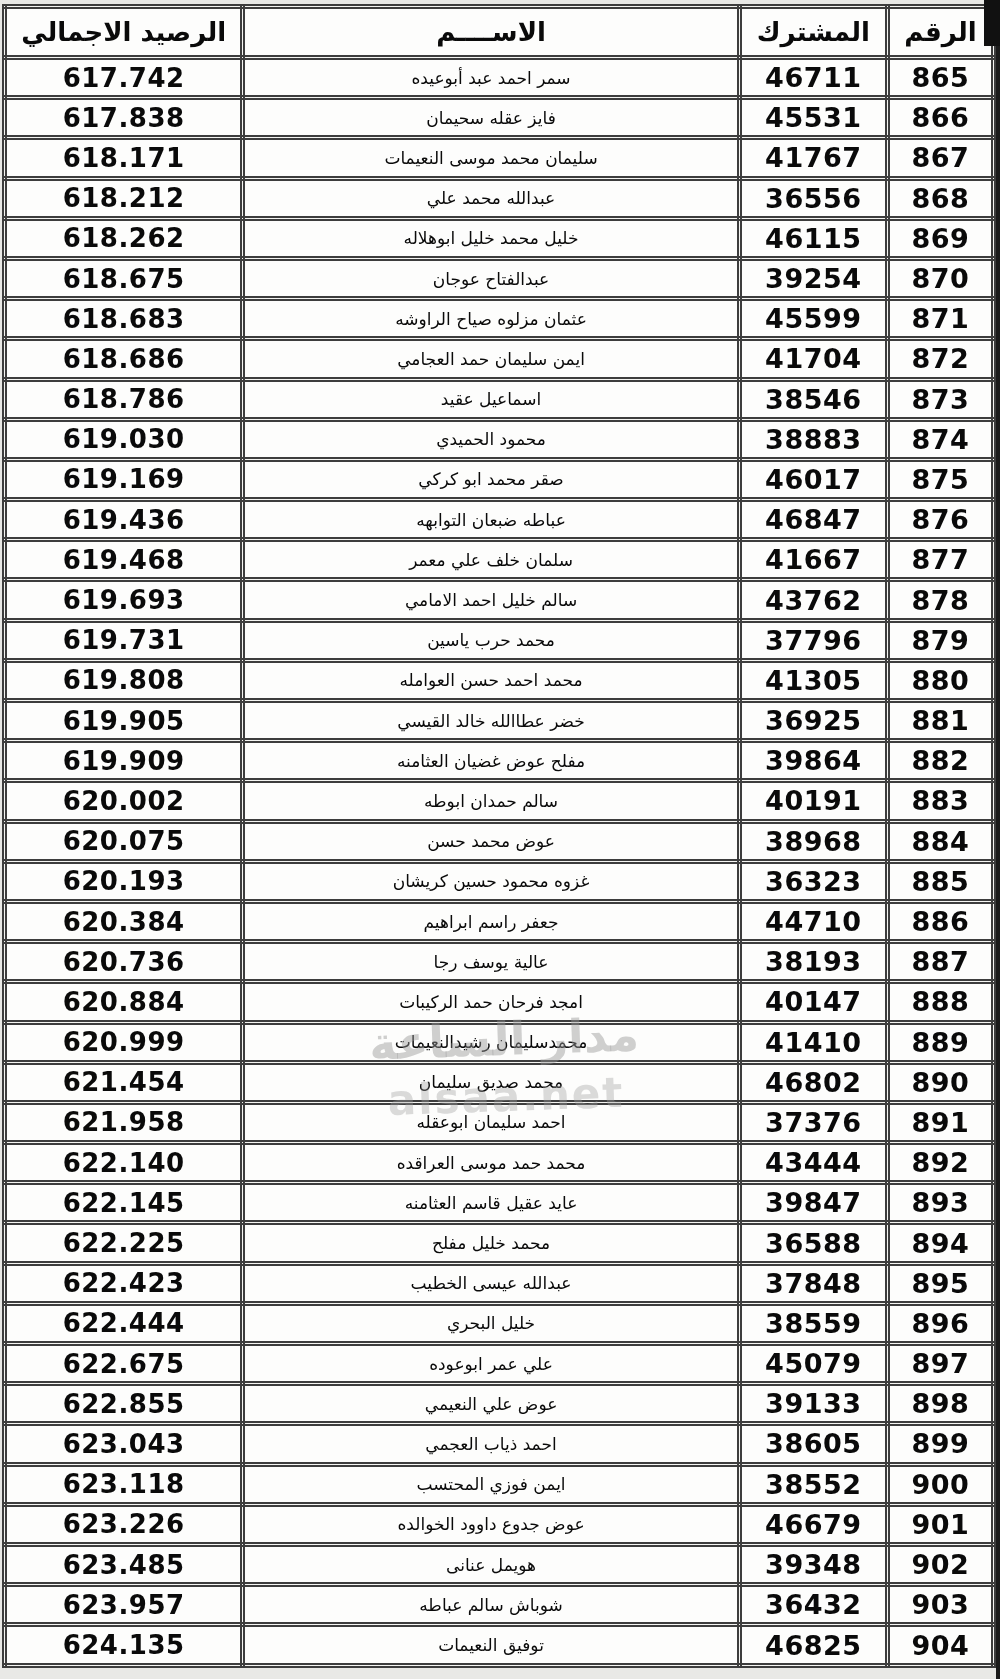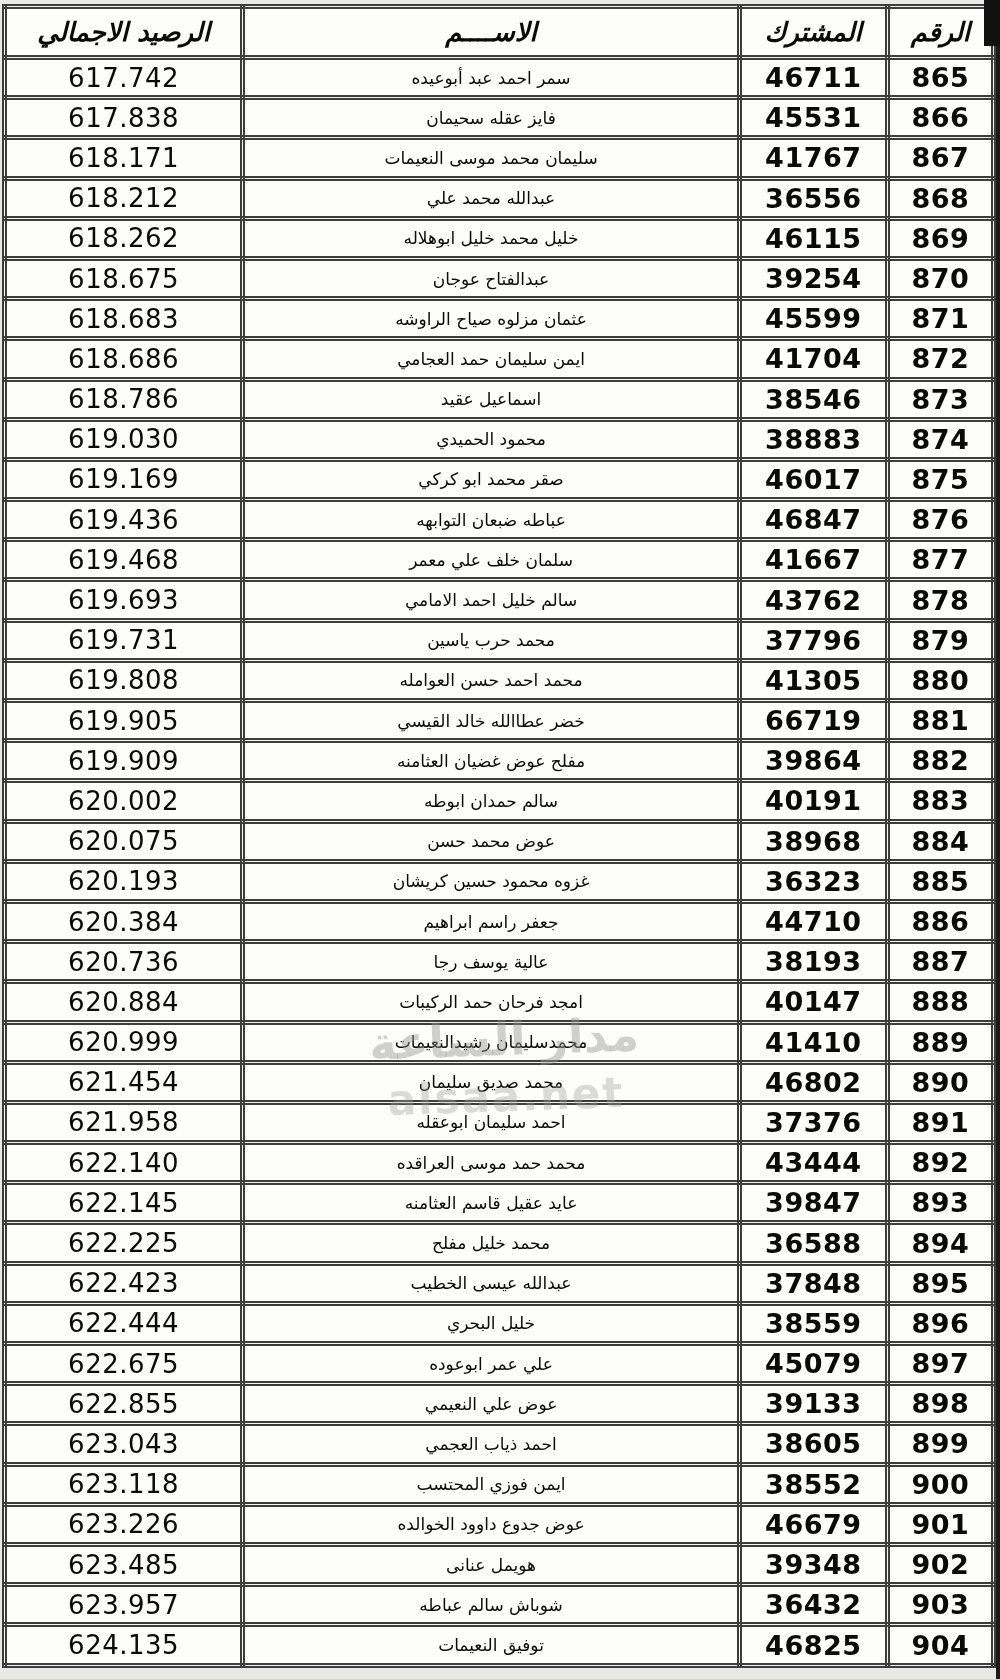--- a/index.html
+++ b/index.html
@@ -48,34 +48,33 @@
     vertical-align: middle;
     color: #0a0a0a;
     padding: 0 4px;
     overflow: hidden;
     white-space: nowrap;
   }
   table.roster th {
     font-size: 26px;
     font-weight: 700;
     height: 46px;
-    font-style: italic;
   }
   td.col-number, td.col-subscriber {
     font-size: 27px;
     font-weight: 700;
     letter-spacing: 0.5px;
   }
   td.col-name {
     font-size: 17px;
     font-weight: 400;
   }
   td.col-balance {
     font-size: 26px;
-    font-weight: 400;
+    font-weight: 700;
     letter-spacing: 0.5px;
   }
   col.c-number   { width: 106px; }
   col.c-subscriber { width: 148px; }
   col.c-name     { width: 496px; }
   col.c-balance  { width: 238px; }
 
   
   .watermark {
     position: absolute;
@@ -215,21 +214,21 @@
           <td class="col-balance">619.731</td>
         </tr>
         <tr>
           <td class="col-number">880</td>
           <td class="col-subscriber">41305</td>
           <td class="col-name">محمد احمد حسن العوامله</td>
           <td class="col-balance">619.808</td>
         </tr>
         <tr>
           <td class="col-number">881</td>
-          <td class="col-subscriber">66719</td>
+          <td class="col-subscriber">36925</td>
           <td class="col-name">خضر عطاالله خالد القيسي</td>
           <td class="col-balance">619.905</td>
         </tr>
         <tr>
           <td class="col-number">882</td>
           <td class="col-subscriber">39864</td>
           <td class="col-name">مفلح عوض غضيان العثامنه</td>
           <td class="col-balance">619.909</td>
         </tr>
         <tr>

